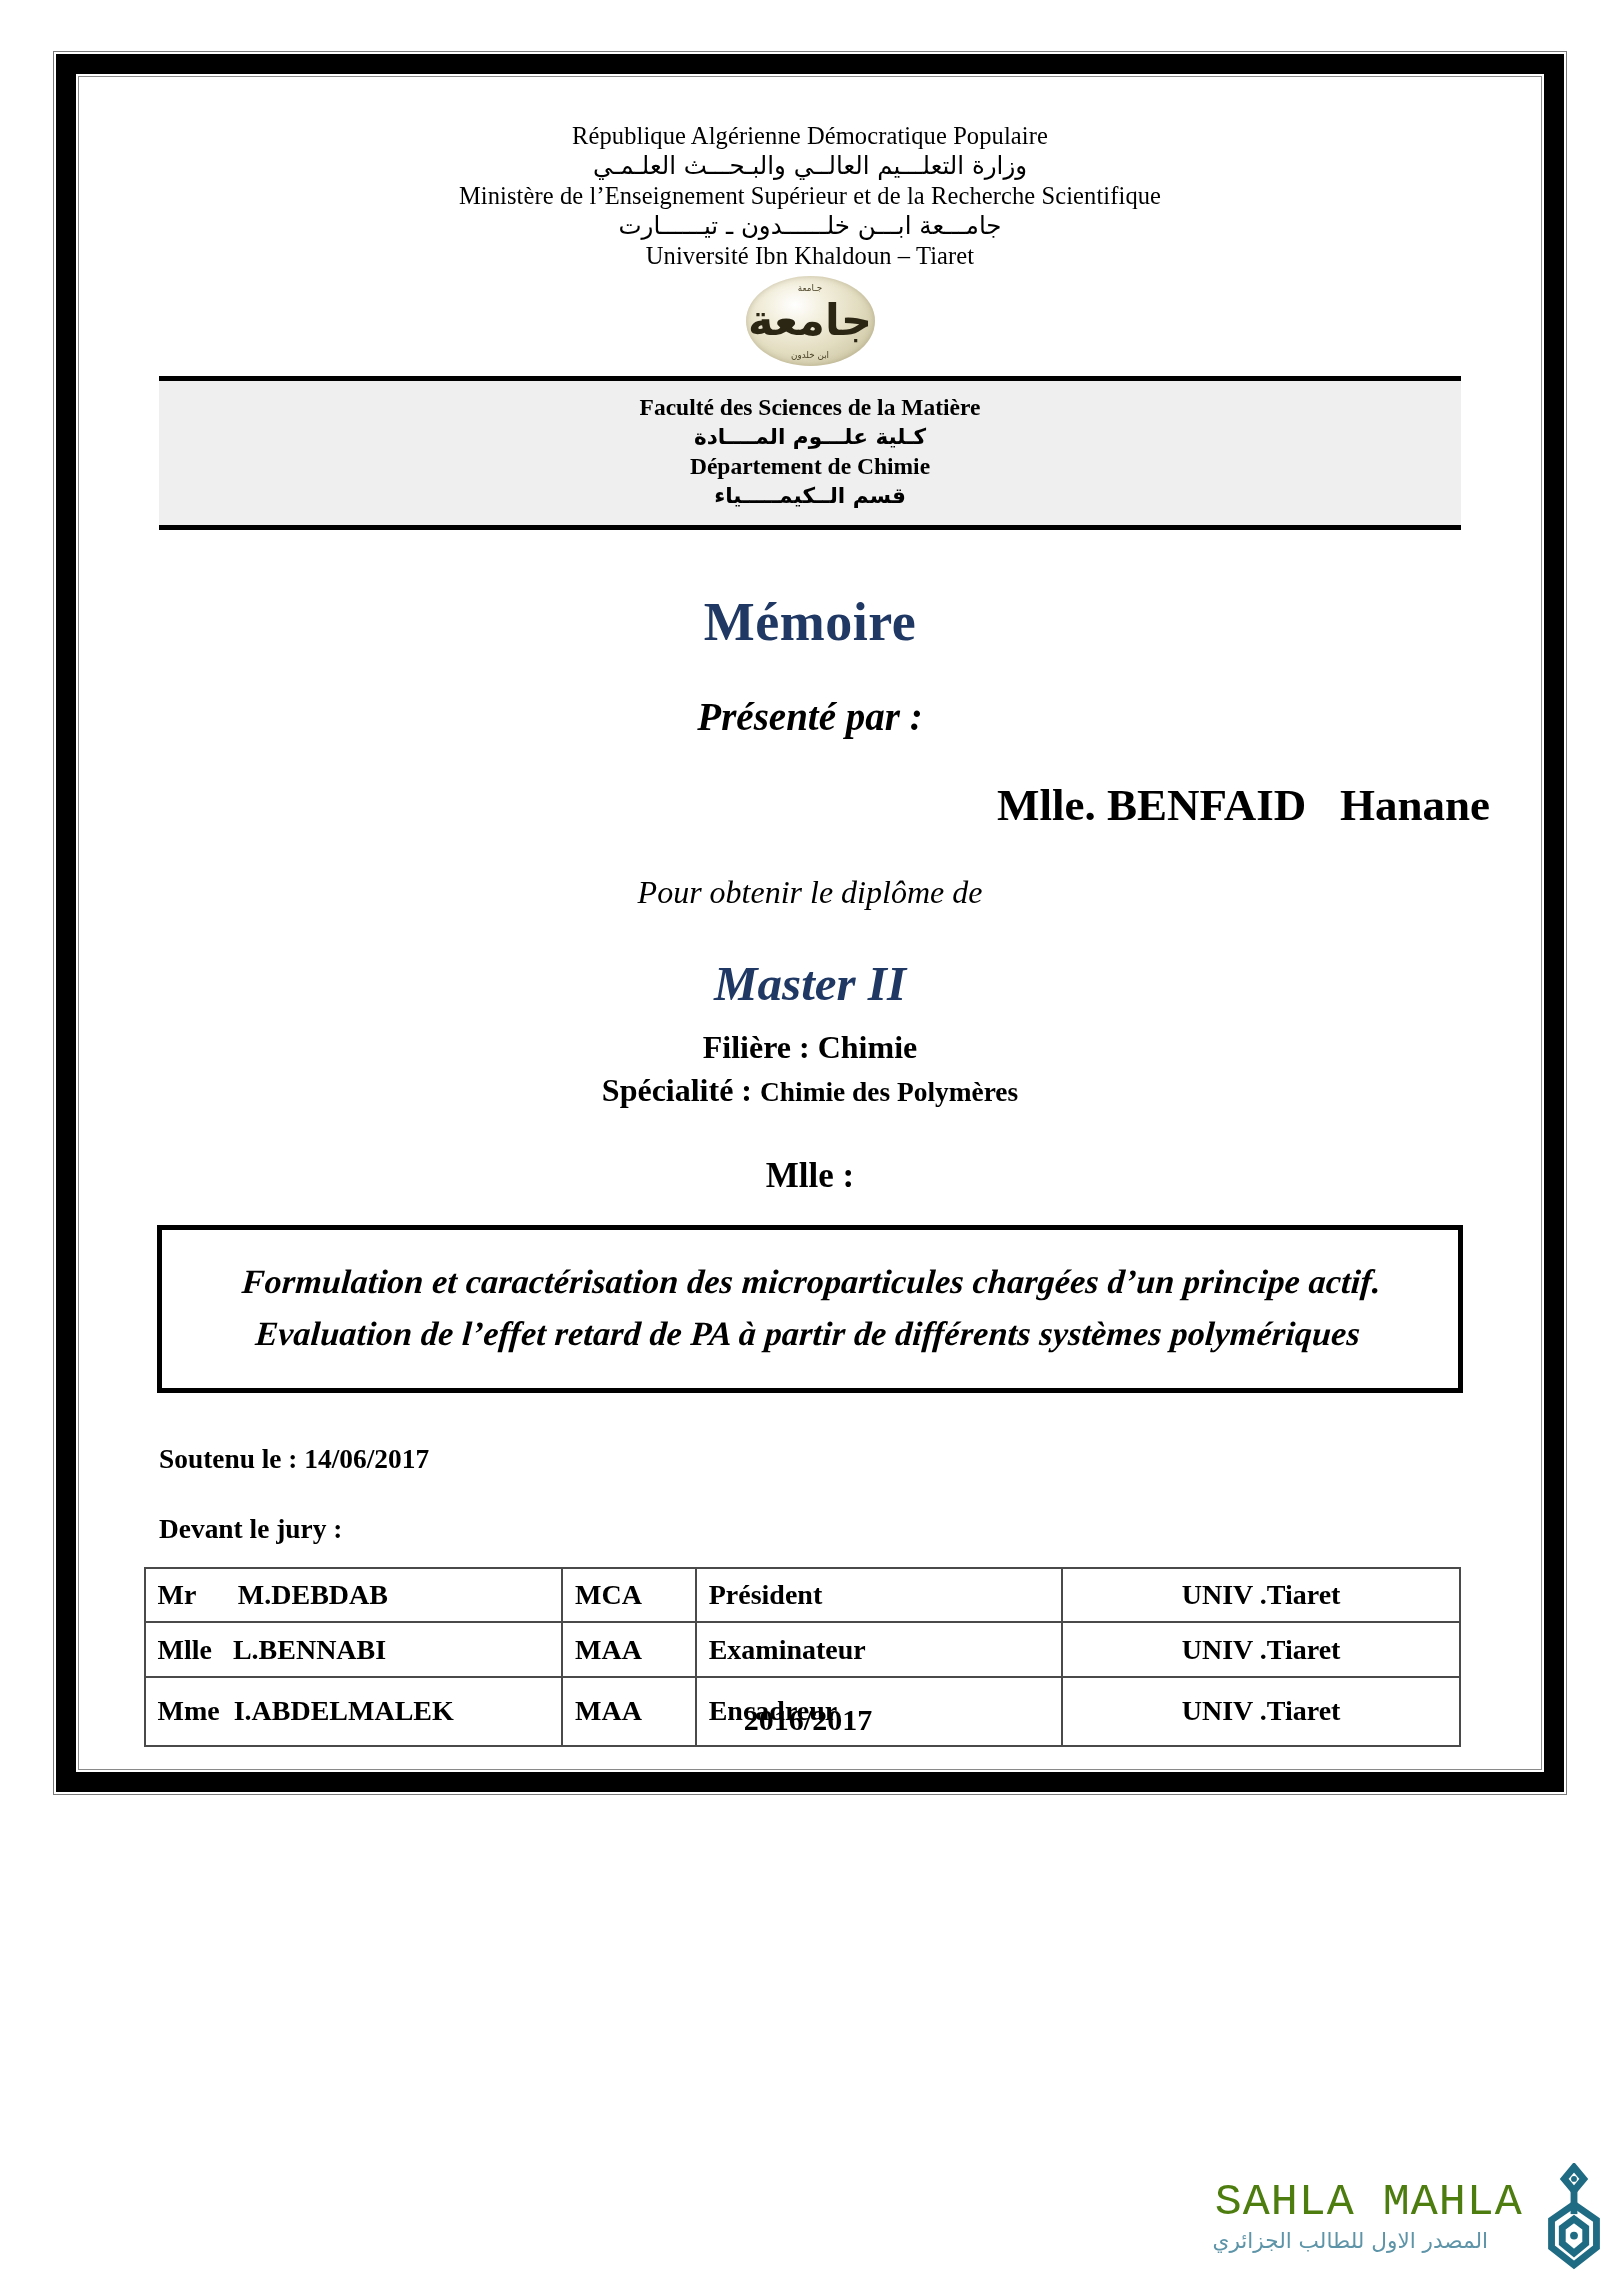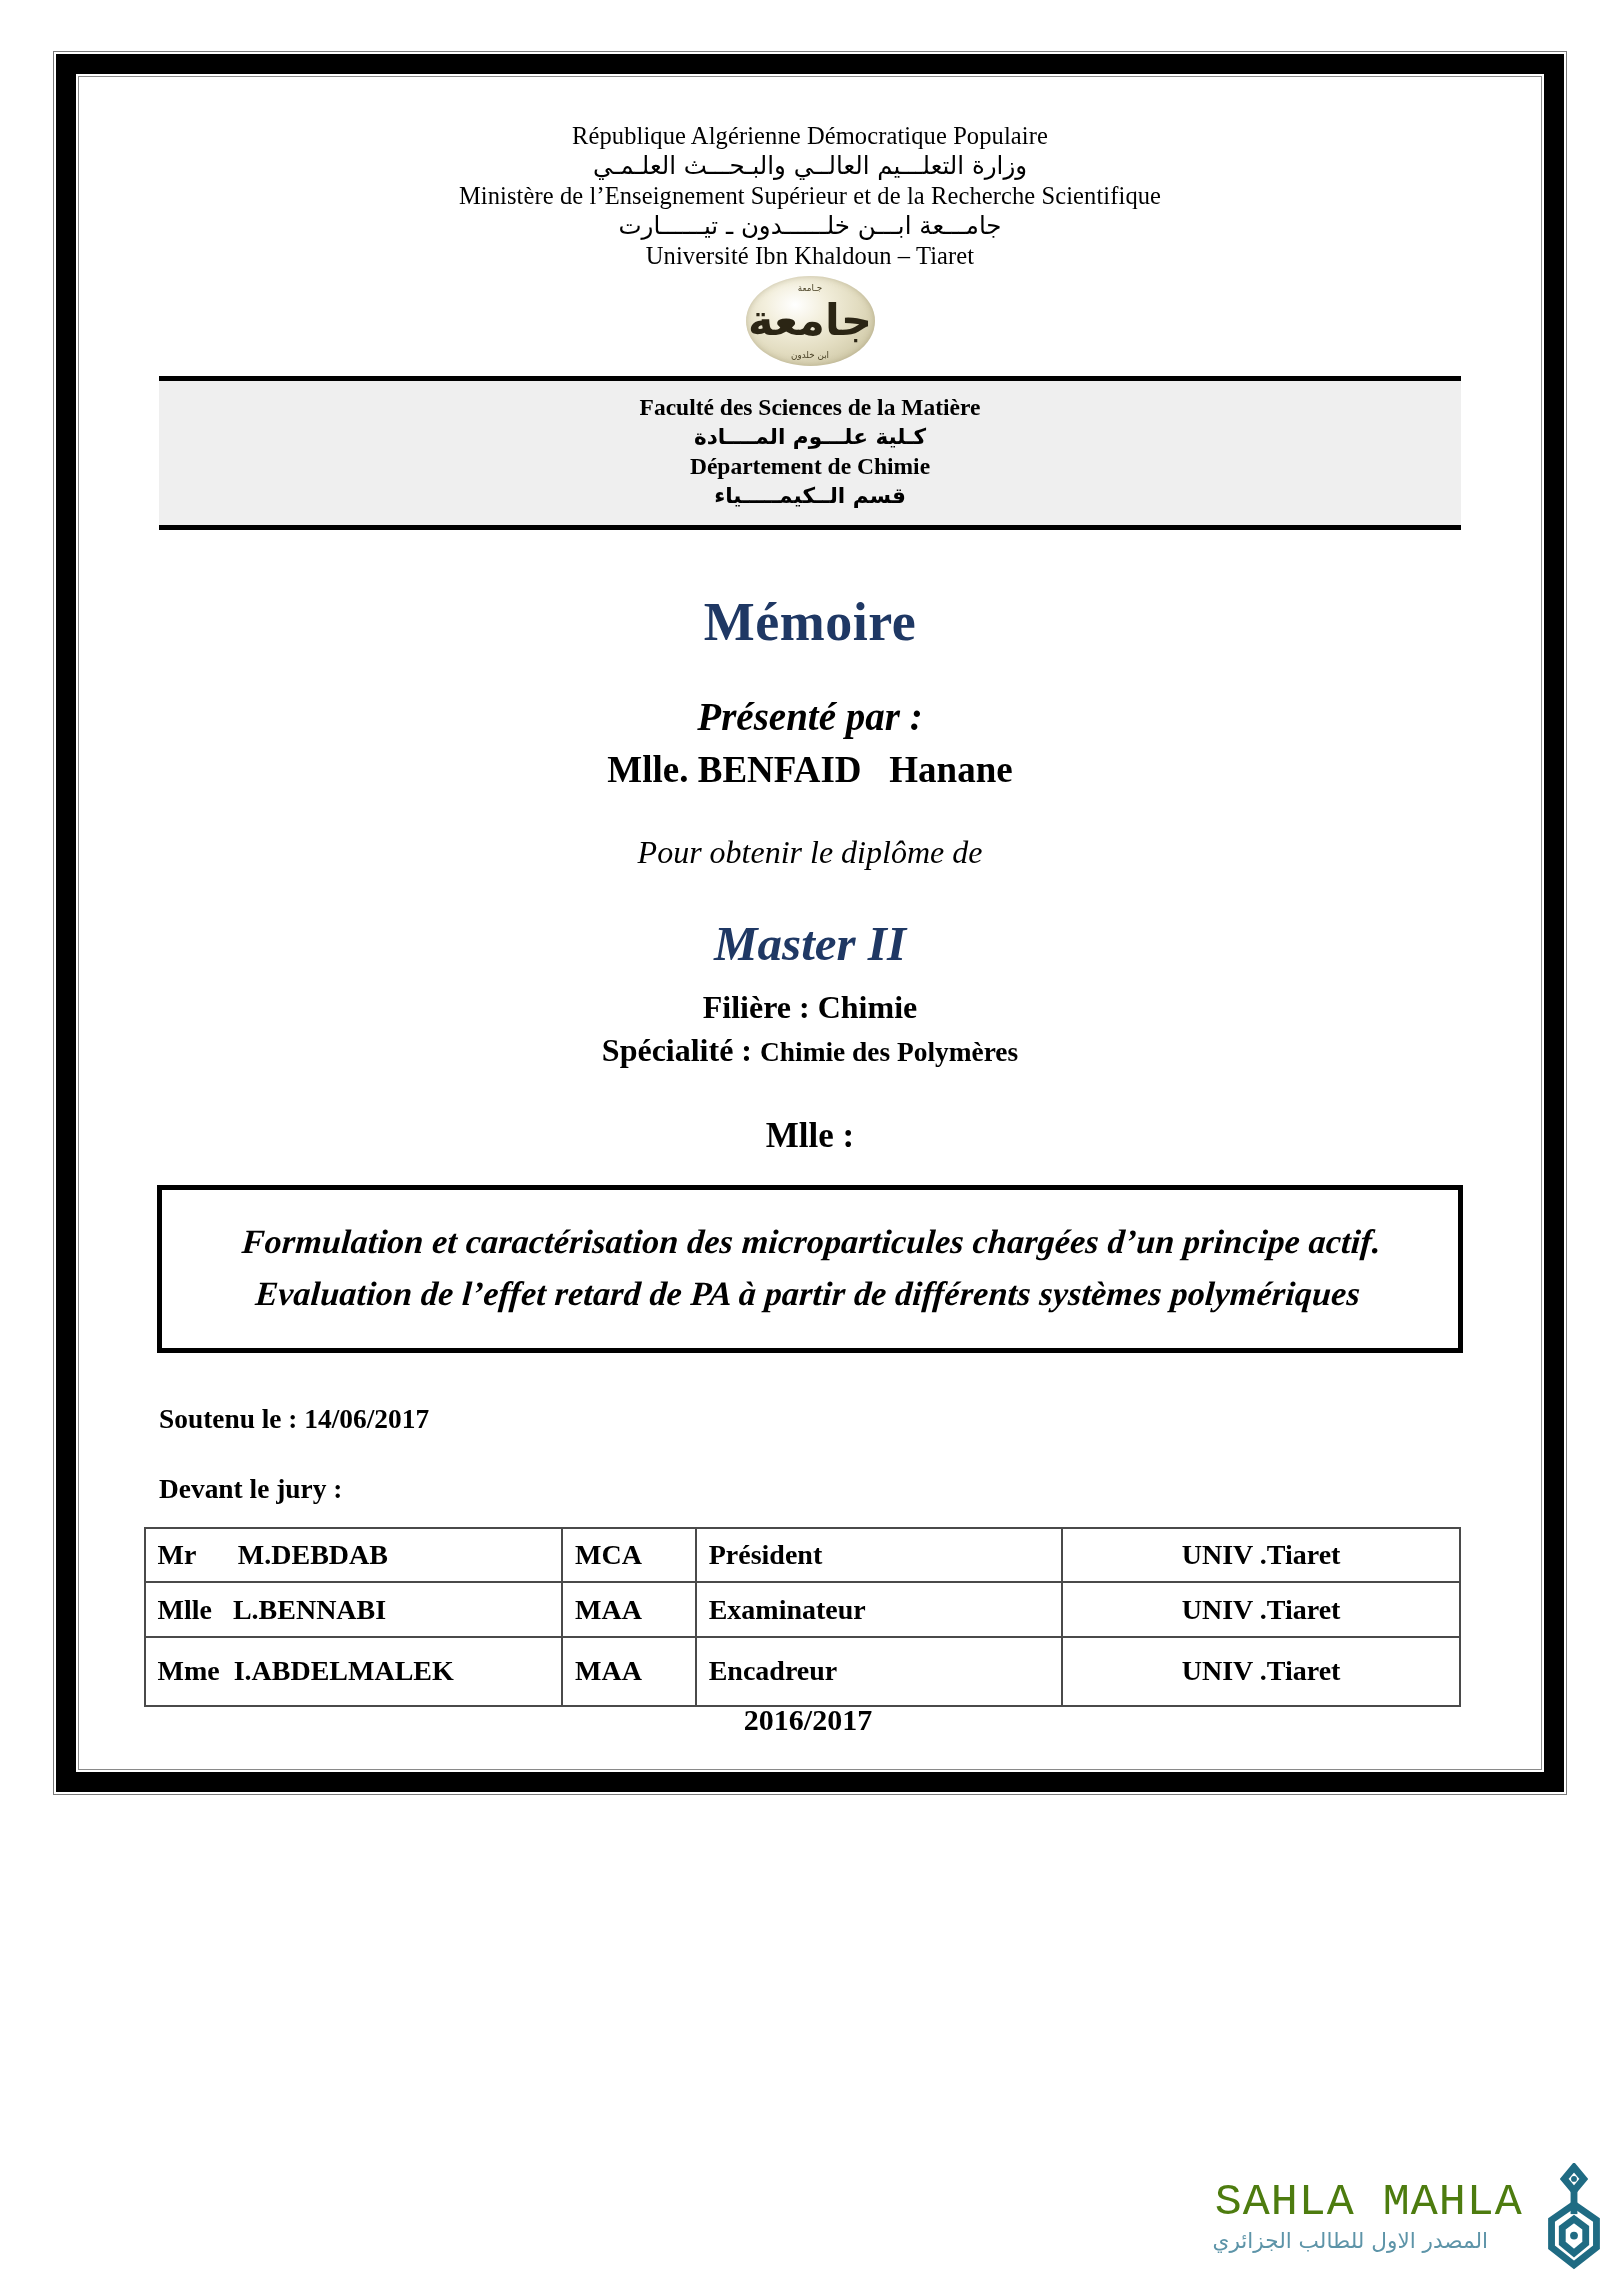--- a/index.html
+++ b/index.html
@@ -151,23 +151,23 @@
     letter-spacing: 0.5px;
   }
   .t-presente {
     text-align: center;
     margin-top: 41px;
     font-size: 39px;
     font-weight: bold;
     font-style: italic;
   }
   .t-name {
-    text-align: center;
-    margin-top: 9px;
-    font-size: 37px;
+    text-align: right;
+    margin-top: 40px;
+    font-size: 45px;
     font-weight: bold;
     white-space: pre;
   }
   .t-pour {
     text-align: center;
     margin-top: 43px;
     font-size: 32px;
     font-style: italic;
   }
   .t-master {

